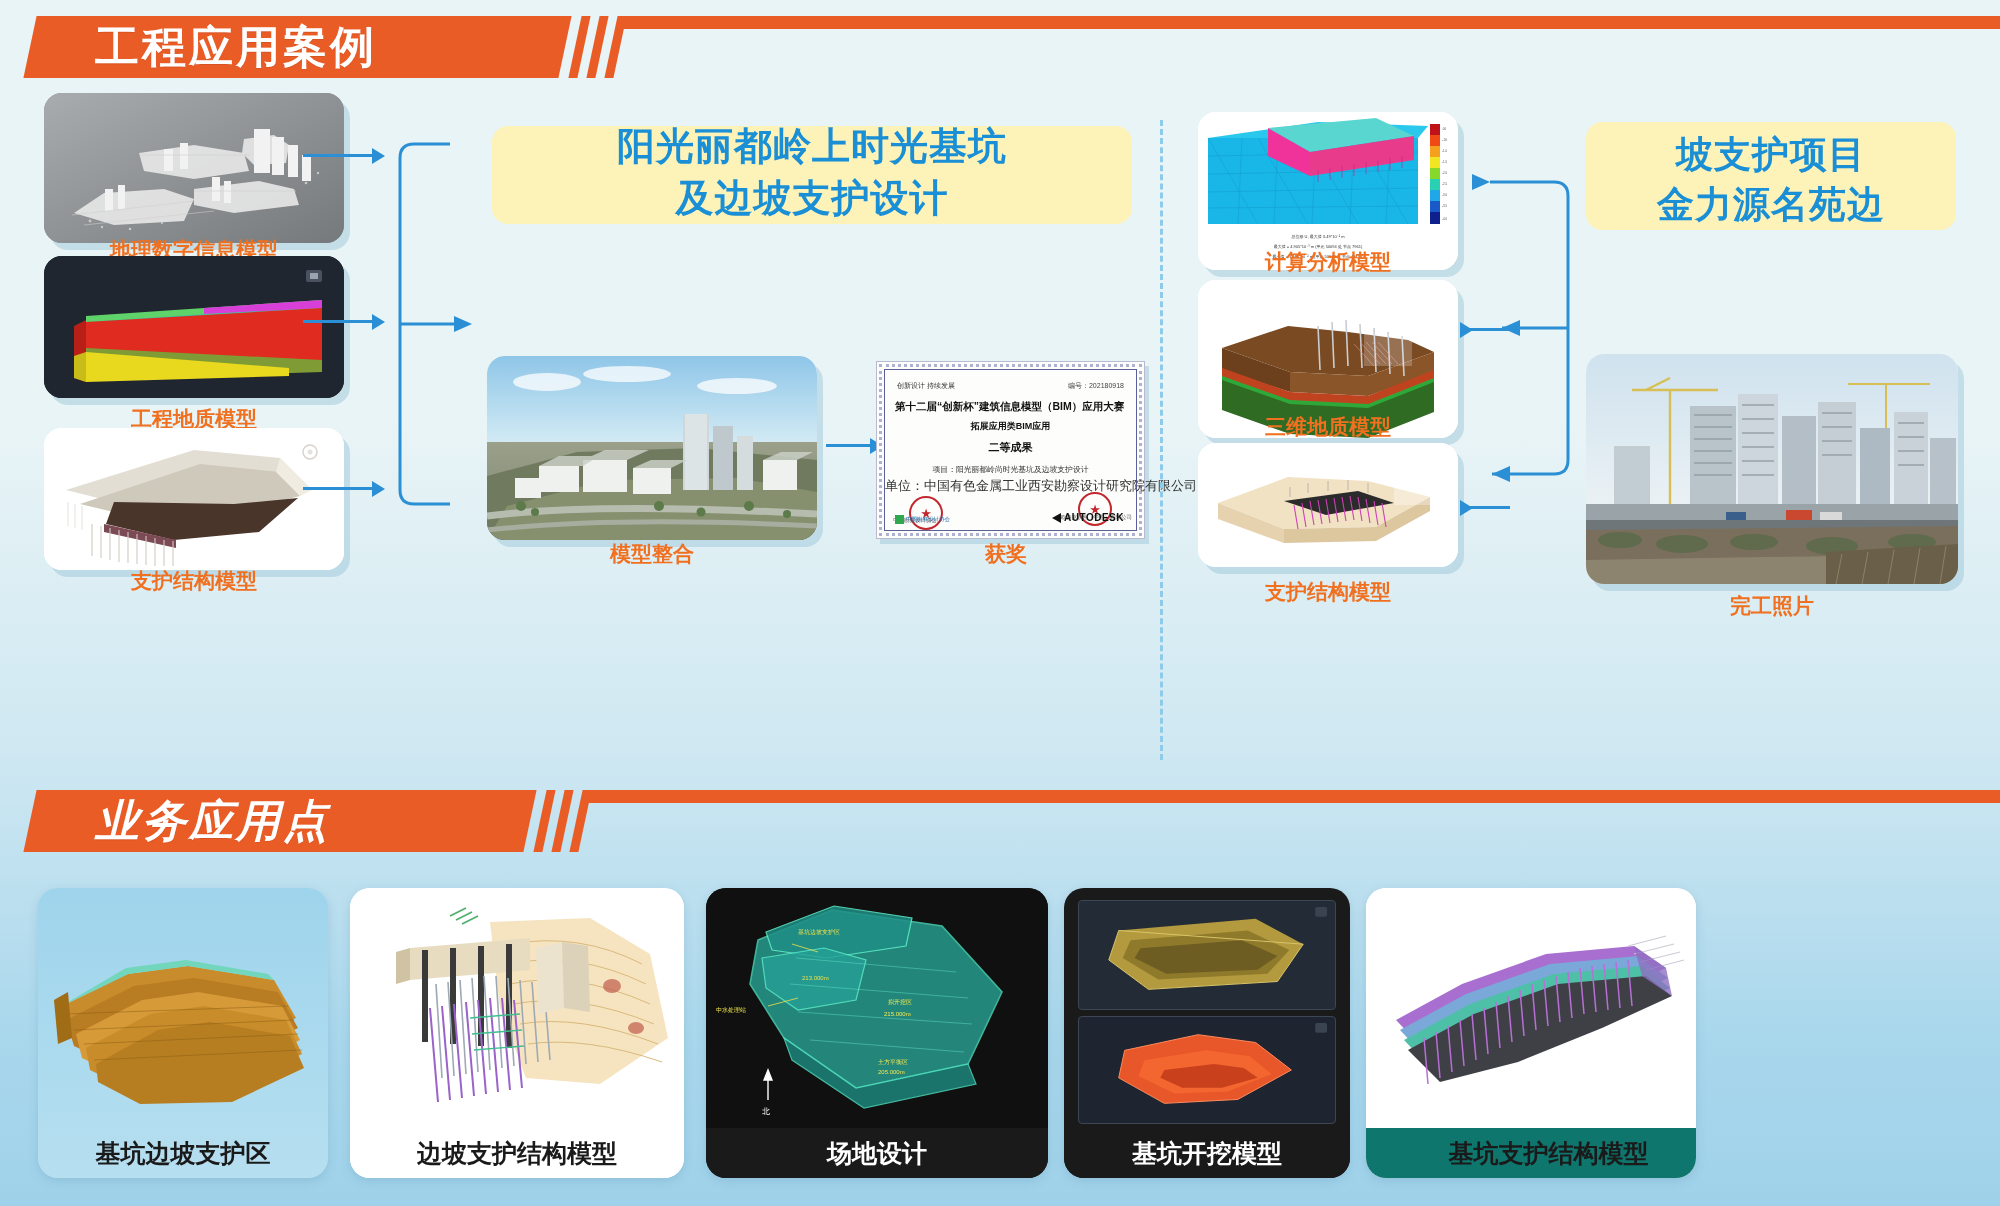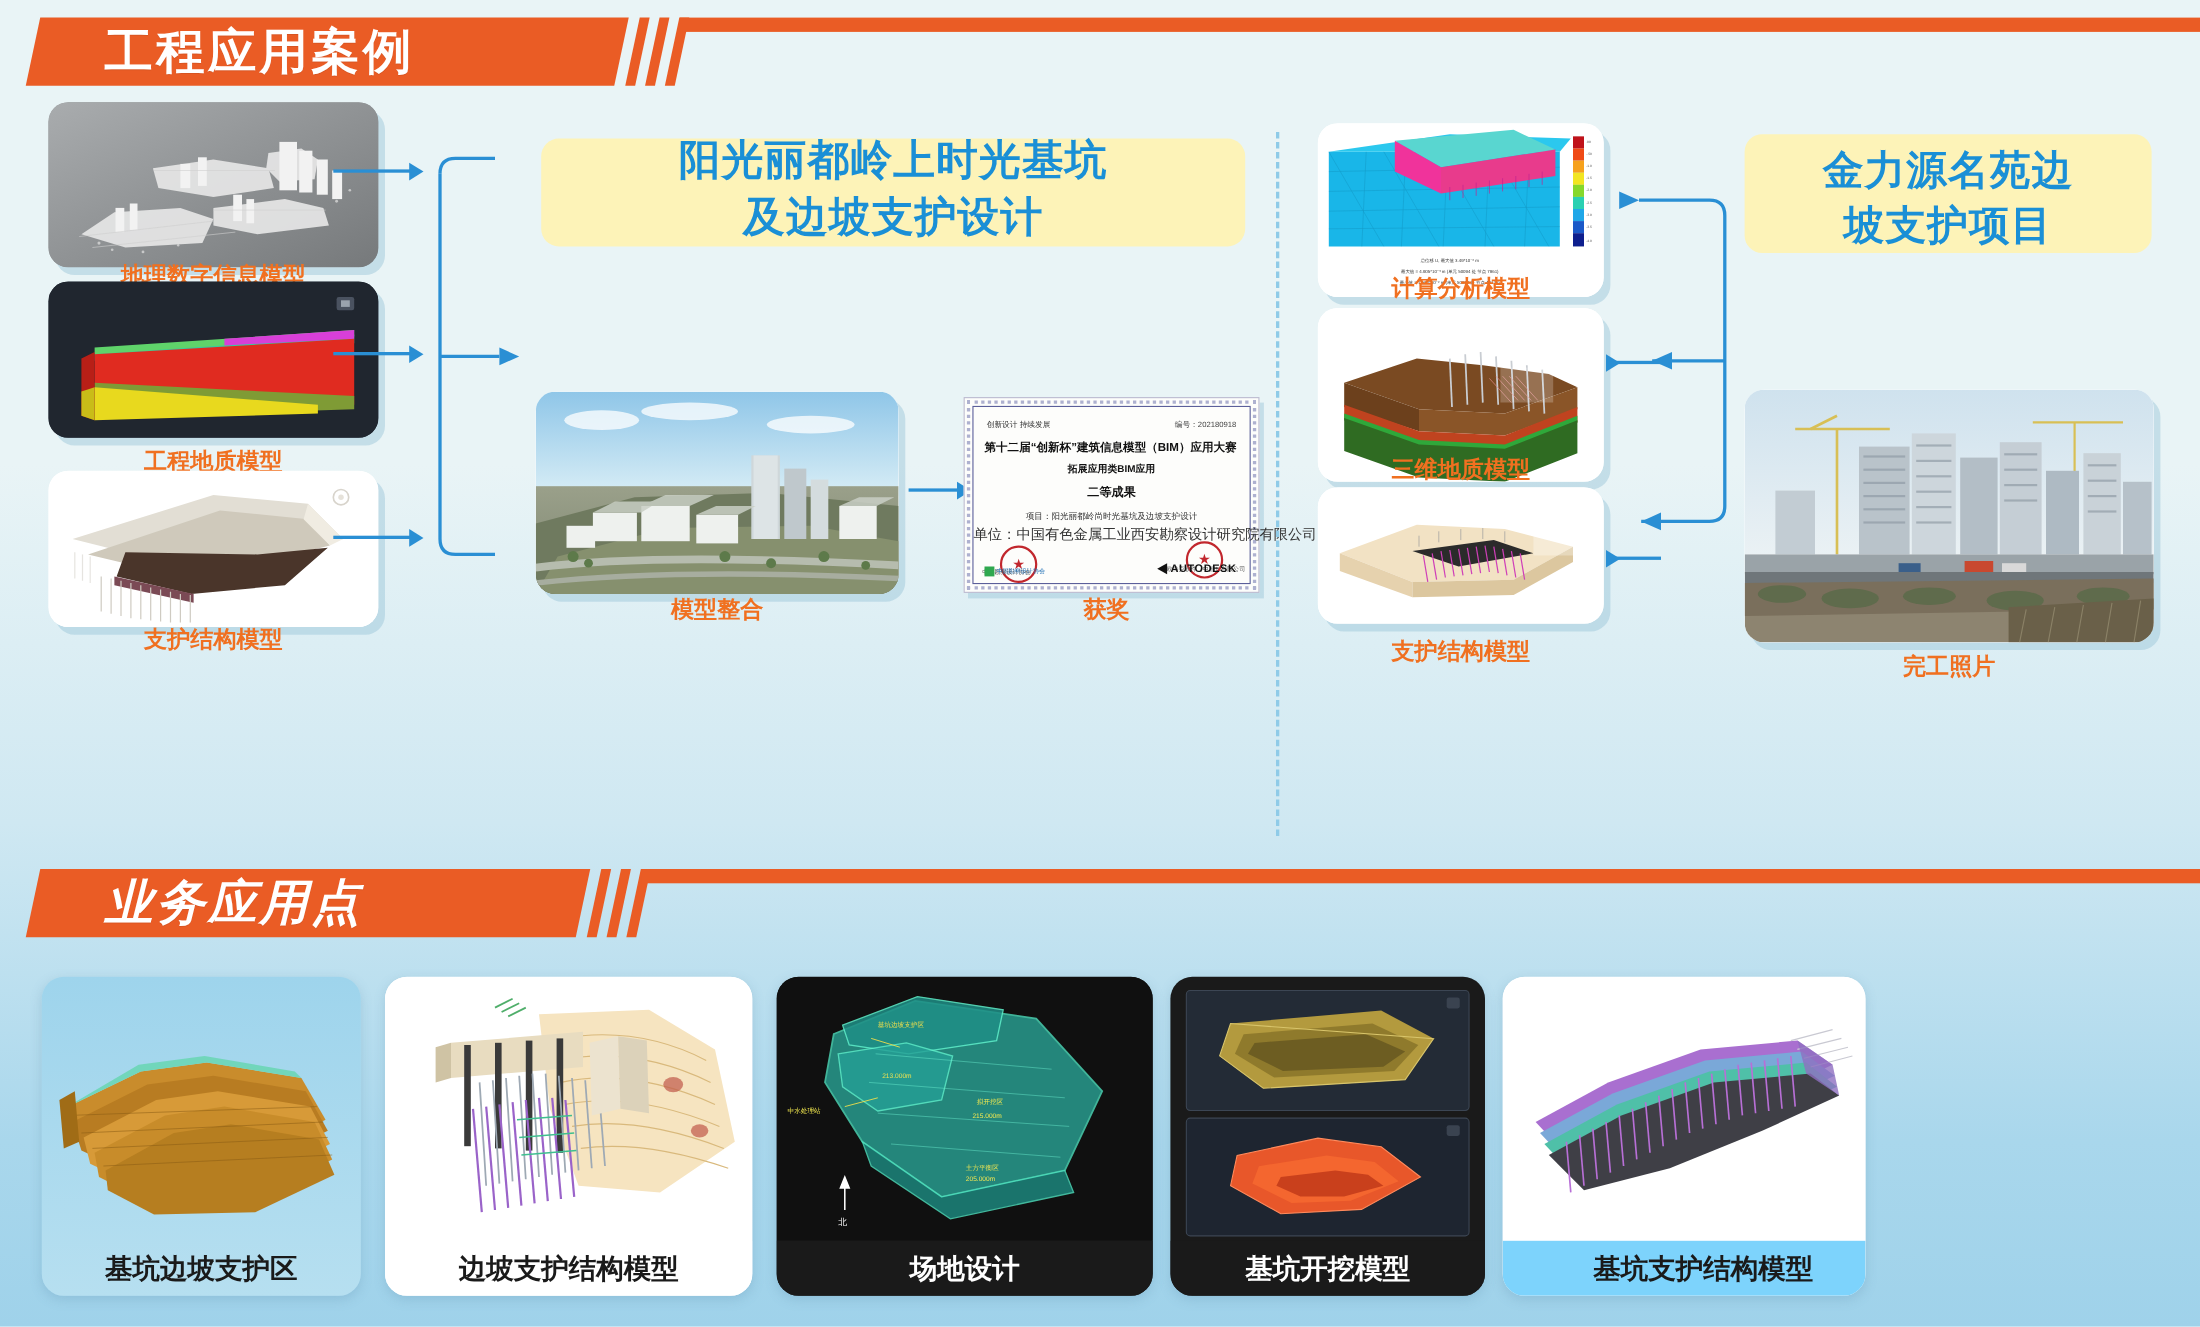--- a/index.html
+++ b/index.html
@@ -454,22 +454,22 @@
     <polygon points="58,160 40,168 58,176" fill="#2a8fd4"></polygon>
   </svg>
 
   <div class="line" style="left:1460px; top:328px; width:50px; height:3px;"></div>
   <div class="arrow" style="left:1460px; top:322px;"></div>
   <div class="line" style="left:1460px; top:506px; width:50px; height:3px;"></div>
   <div class="arrow" style="left:1460px; top:500px;"></div>
 
   <div class="ybox" style="left:1586px; top:122px; width:370px; height:108px; font-size:37px;">
     <div>
+      <div>坡支护项目</div>
       <div>金力源名苑边</div>
-      <div>坡支护项目</div>
     </div>
   </div>
 
   <div class="card" style="left:1586px; top:354px; width:372px; height:230px;">
     <svg class="fill" viewBox="0 0 372 230" preserveAspectRatio="none">
       <defs>
         <linearGradient id="sky2" x1="0" y1="0" x2="0" y2="1">
           <stop offset="0" stop-color="#cfe2ee"></stop>
             <stop offset="1" stop-color="#eaf1f4"></stop>
         </linearGradient>
@@ -740,18 +740,18 @@
           <line x1="262" y1="72" x2="266" y2="118"></line>
       </g>
       <g stroke="#c9c9d2" stroke-width="1">
         <line x1="262" y1="58" x2="300" y2="48"></line>
           <line x1="268" y1="66" x2="308" y2="56"></line>
         <line x1="274" y1="74" x2="314" y2="64"></line>
           <line x1="280" y1="82" x2="318" y2="72"></line>
       </g>
       <polygon points="268,58 300,80 306,108 276,88" fill="#8f6fc0" opacity=".8"></polygon>
     </svg>
-    <div class="cap" style="background:#7dd3fc; color:#1a1a1a;padding-left:35px;">
+    <div class="cap" style="background:#0f766e; color:#1a1a1a;padding-left:35px;">
       <span>基坑支护结构模型</span>
     </div>
   </div>
 
 </div>
 
 </body></html>

